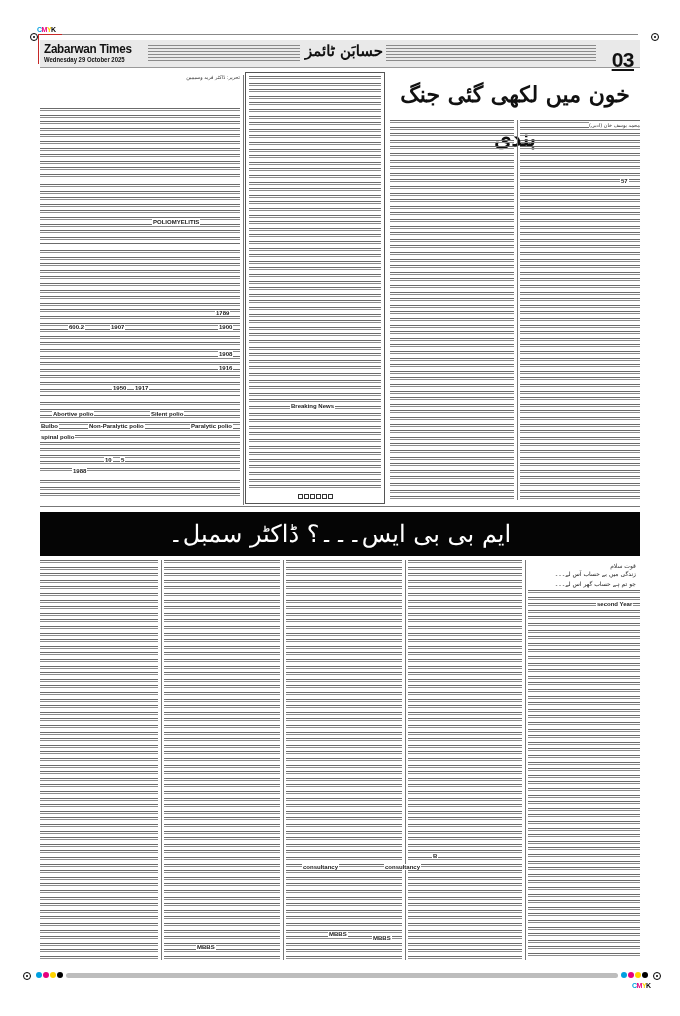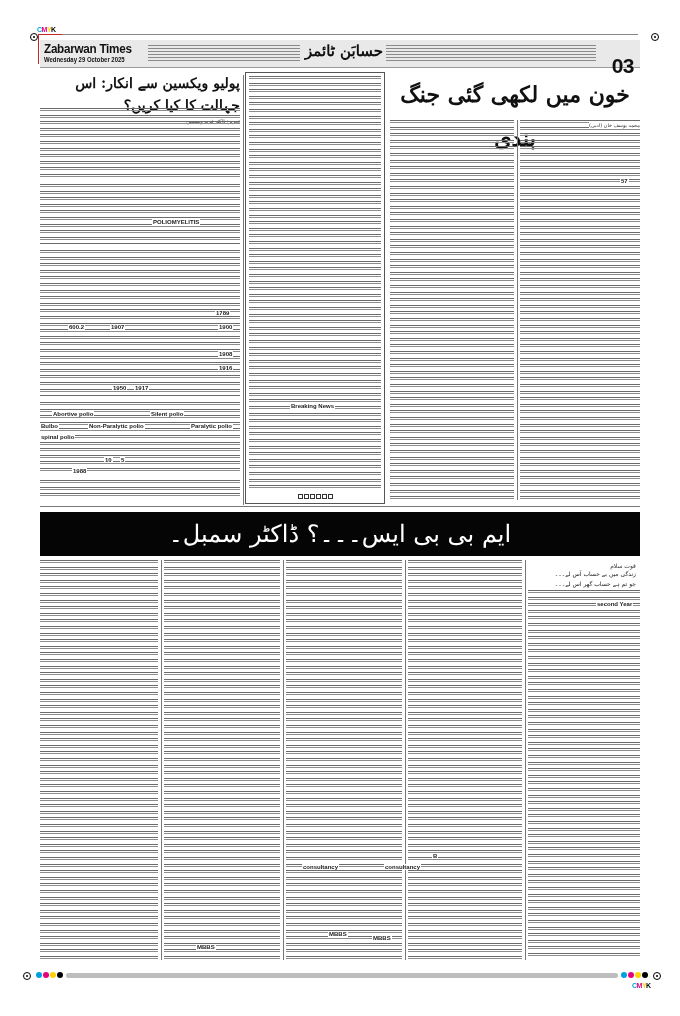--- a/index.html
+++ b/index.html
@@ -17,21 +17,21 @@
   .red-tick-h { position: absolute; left: 38px; top: 34px; width: 24px; height: 1px; background: #c62828; }
 
   .masthead { position: absolute; left: 40px; top: 40px; width: 600px; height: 28px; background: #e9e9e9; border-bottom: 1px solid #999; }
   .brand { position: absolute; left: 4px; top: 1px; }
   .brand-name { font-family: "Liberation Sans", sans-serif; font-weight: bold; font-size: 13px; color: #111; letter-spacing: -0.3px; transform: scaleX(0.9); transform-origin: left; display: block; }
   .brand-date { font-family: "Liberation Sans", sans-serif; font-weight: bold; font-size: 7px; color: #111; transform: scaleX(0.85); transform-origin: left; display: block; margin-top: 0px; }
   .stripes { position: absolute; top: 5px; height: 18px; background: repeating-linear-gradient(#8a8a8a 0 1px, transparent 1px 3px); }
   .stripes.left { left: 108px; width: 152px; }
   .stripes.right { left: 346px; width: 210px; }
   .urdu-logo { position: absolute; left: 264px; top: 2px; width: 80px; font-family: "DejaVu Serif", serif; font-size: 15px; font-weight: bold; direction: rtl; text-align: center; color: #111; }
-  .page-num { position: absolute; right: 6px; top: 14px; font-family: "Liberation Sans", sans-serif; font-weight: bold; font-size: 21px; color: #111; letter-spacing: -0.5px; }
+  .page-num { position: absolute; right: 6px; top: 8px; font-family: "Liberation Sans", sans-serif; font-weight: bold; font-size: 21px; color: #111; letter-spacing: -0.5px; text-decoration: underline; }
 
   .article { position: absolute; direction: rtl; }
   .headline { font-family: "DejaVu Serif", serif; font-weight: bold; color: #111; direction: rtl; text-align: center; }
   .byline { font-size: 5px; color: #333; margin: 2px 0; }
 
   .col-text { font-size: 5.2px; line-height: 6.6px; color: #333; text-align: justify; direction: rtl; }
   .gray-lines { background: repeating-linear-gradient(#6b6b6b 0 1px, transparent 1px 2px, #8d8d8d 2px 3px, transparent 3px 6.6px); }
   .vrule { position: absolute; width: 1px; background: #777; }
   .hrule { position: absolute; height: 1px; background: #777; }
 
@@ -66,21 +66,20 @@
     <span class="brand-name">Zabarwan Times</span>
     <span class="brand-date">Wednesday 29 October 2025</span>
   </div>
   <div class="stripes left"></div>
   <div class="urdu-logo">حسابَن ٹائمز</div>
   <div class="stripes right"></div>
   <div class="page-num">03</div>
 </header>
 
 <section class="article" style="left:40px; top:72px; width:200px; height:430px;">
-  <h2 class="headline" style="font-size:14px; line-height:22px; text-align:right;">پولیو ویکسین سے انکار: اس جہالت کا کیا کریں؟</h2>
   <div class="byline" style="text-align:right; margin-top:2px;">تحریر: ڈاکٹر فرید وسیمین</div>
   <div class="col-text gray-lines" style="position:absolute; left:0; top:36px; width:200px; height:70px;"></div>
   <div class="col-text gray-lines" style="position:absolute; left:0; top:112px; width:200px; height:60px;"></div>
   <div class="col-text gray-lines" style="position:absolute; left:0; top:178px; width:200px; height:62px;"></div>
   <div class="col-text gray-lines" style="position:absolute; left:0; top:244px; width:200px; height:80px;"></div>
   <div class="col-text gray-lines" style="position:absolute; left:0; top:330px; width:200px; height:72px;"></div>
   <div class="col-text gray-lines" style="position:absolute; left:0; top:408px; width:200px; height:20px;"></div>
 </section>
 <span class="inline-en" style="left:152px; top:219px;">POLIOMYELITIS</span>
 <span class="inline-en" style="left:215px; top:310px;">1789</span>

